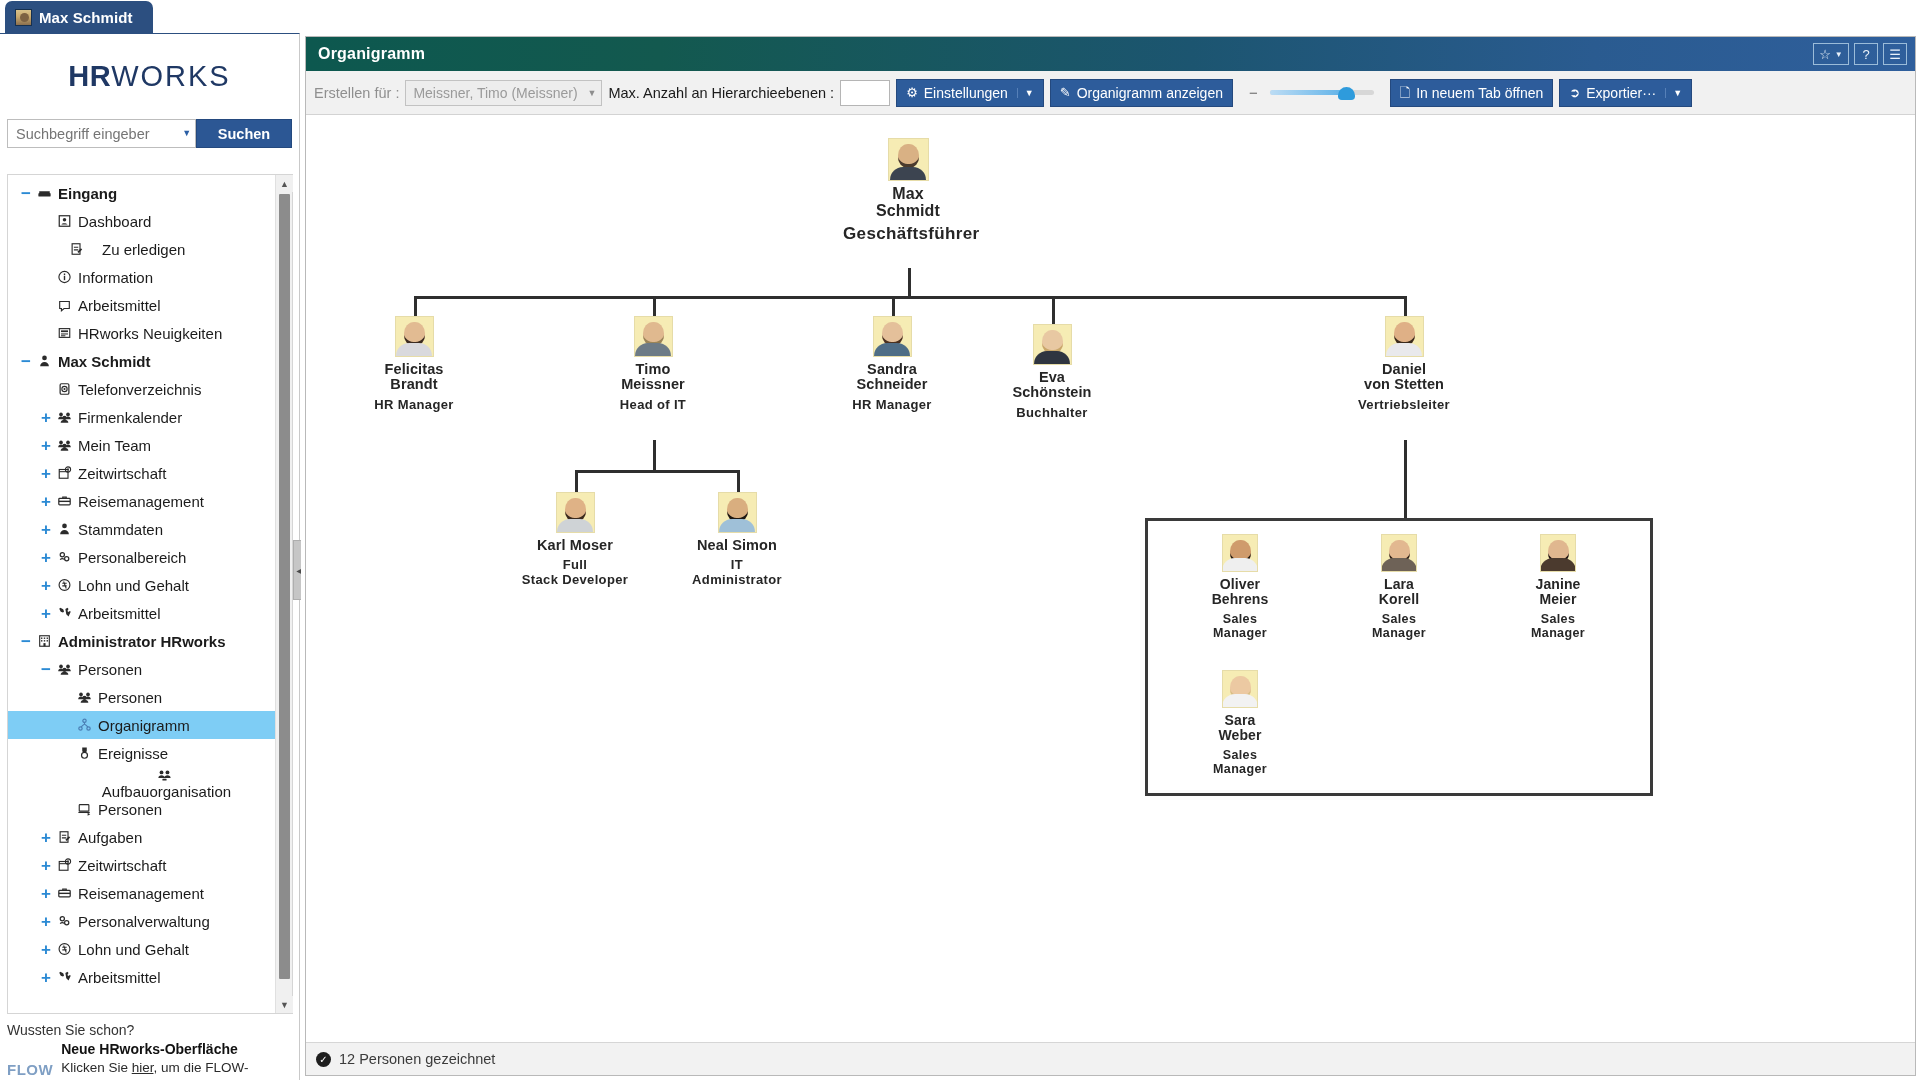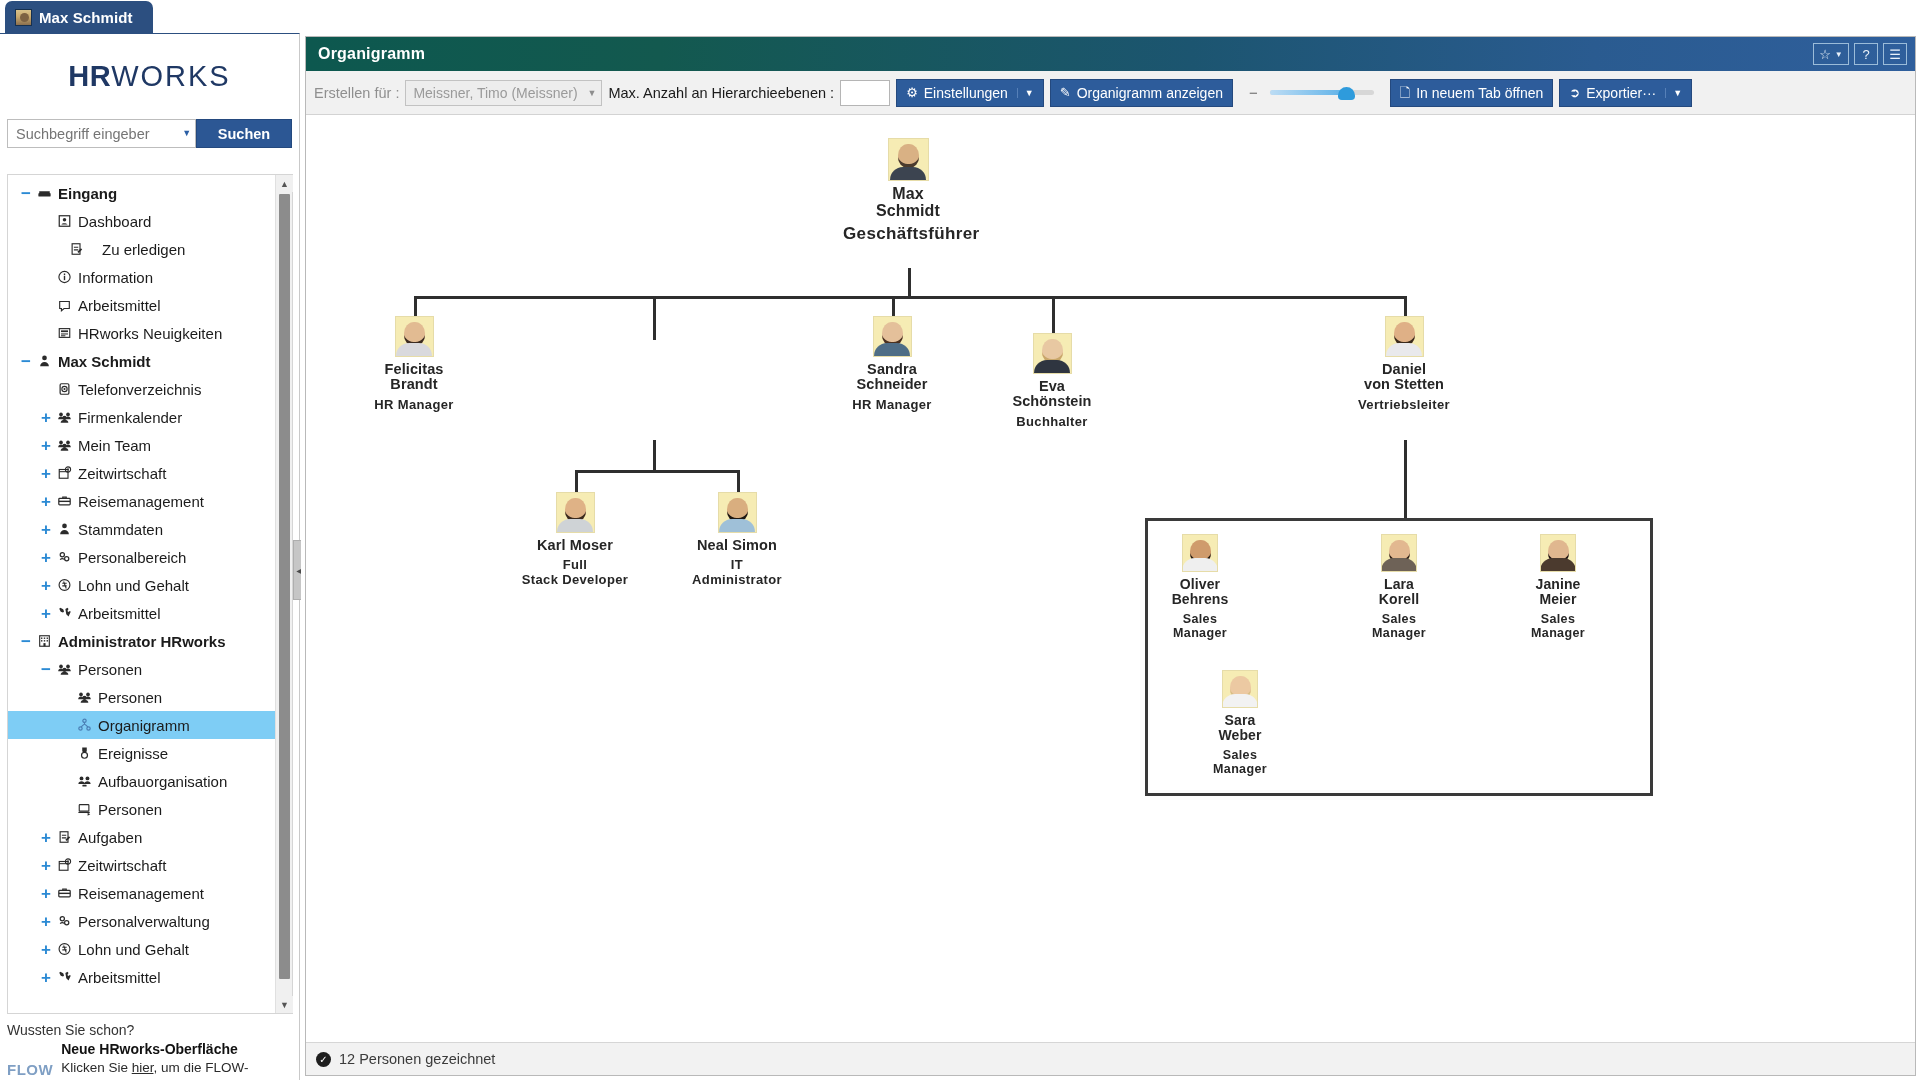--- a/index.html
+++ b/index.html
@@ -602,21 +602,21 @@
           <div class="tree-item" style="padding-left: 50px;">
             <span class="expander blank"></span>
             <span class="t-icon">
               <svg width="15" height="14" viewBox="0 0 16 16" fill="#2b2b2b">
                 <circle cx="8" cy="10.6" r="3.4" fill="none" stroke="#2b2b2b" stroke-width="1.4"></circle>
                 <path d="M5.4 1.8h5.2v4.4l-2.6 1.6-2.6-1.6z"></path>
               </svg>
             </span>
             <span>Ereignisse</span>
           </div>
-          <div class="tree-item" style="padding-left: 50px;">
+          <div class="tree-item" style="padding-left: 50px; flex-direction: column;">
             <span class="expander blank"></span>
             <span class="t-icon">
               <svg width="15" height="14" viewBox="0 0 16 16" fill="#2b2b2b">
                 <circle cx="4.6" cy="5" r="2.2"></circle>
                 <circle cx="11.4" cy="5" r="2.2"></circle>
                 <path d="M1 11.4c0-2 1.6-3.2 3.6-3.2s3.6 1.2 3.6 3.2zM7.8 11.4c0-2 1.6-3.2 3.6-3.2s3.6 1.2 3.6 3.2z"></path>
                 <rect x="5.6" y="12.2" width="4.8" height="2.2" rx=".6"></rect>
               </svg>
             </span>
             <span>Aufbauorganisation</span>
@@ -806,32 +806,43 @@
             <div class="photo">
               <span class="head" style="background:#e2bb92;box-shadow:0 -5px 0 -1px #3b2b20 inset"></span>
               <span class="body" style="background:#d9d9dd"></span>
             </div>
             <div class="nm">
               <div>Felicitas</div>
               <div>Brandt</div>
             </div>
             <div class="ttl" style="white-space: pre-line;">HR Manager</div>
           </div>
+          <div class="node normal" style="left: 347px; top: 201px;">
+            <div class="photo">
+              <span class="head" style="background:#e0b98f;box-shadow:0 -5px 0 -1px #9a8458 inset"></span>
+              <span class="body" style="background:#6d7b86"></span>
+            </div>
+            <div class="nm">
+              <div>Timo</div>
+              <div>Meissner</div>
+            </div>
+            <div class="ttl" style="white-space: pre-line;">Head of IT</div>
+          </div>
           <div class="node normal" style="left: 586px; top: 201px;">
             <div class="photo">
               <span class="head" style="background:#e4c09a;box-shadow:0 -5px 0 -1px #4a3120 inset"></span>
               <span class="body" style="background:#4e6d86"></span>
             </div>
             <div class="nm">
               <div>Sandra</div>
               <div>Schneider</div>
             </div>
             <div class="ttl" style="white-space: pre-line;">HR Manager</div>
           </div>
-          <div class="node normal" style="left: 746px; top: 218px;">
+          <div class="node normal" style="left: 746px; top: 209px;">
             <div class="photo">
               <span class="head" style="background:#e8c8a2;box-shadow:0 -5px 0 -1px #c9a76a inset"></span>
               <span class="body" style="background:#2f3540"></span>
             </div>
             <div class="nm">
               <div>Eva</div>
               <div>Schönstein</div>
             </div>
             <div class="ttl" style="white-space: pre-line;">Buchhalter</div>
           </div>
@@ -862,21 +873,21 @@
               <span class="head" style="background:#d9ae7f;box-shadow:0 -5px 0 -1px #1d1712 inset"></span>
               <span class="body" style="background:#9fc0d8"></span>
             </div>
             <div class="nm">
               <div>Neal Simon</div>
             </div>
             <div class="ttl" style="white-space: pre-line;">IT
 Administrator</div>
           </div>
           <div id="dept-box" style="left: 839px; top: 403px; width: 508px; height: 278px;"></div>
-          <div class="node sm" style="left: 894px; top: 419px;">
+          <div class="node sm" style="left: 934px; top: 419px;">
             <div class="photo">
               <span class="head" style="background:#cf9b6c;box-shadow:0 -5px 0 -1px #241a12 inset"></span>
               <span class="body" style="background:#efefef"></span>
             </div>
             <div class="nm">
               <div>Oliver</div>
               <div>Behrens</div>
             </div>
             <div class="ttl" style="white-space: pre-line;">Sales
 Manager</div>

